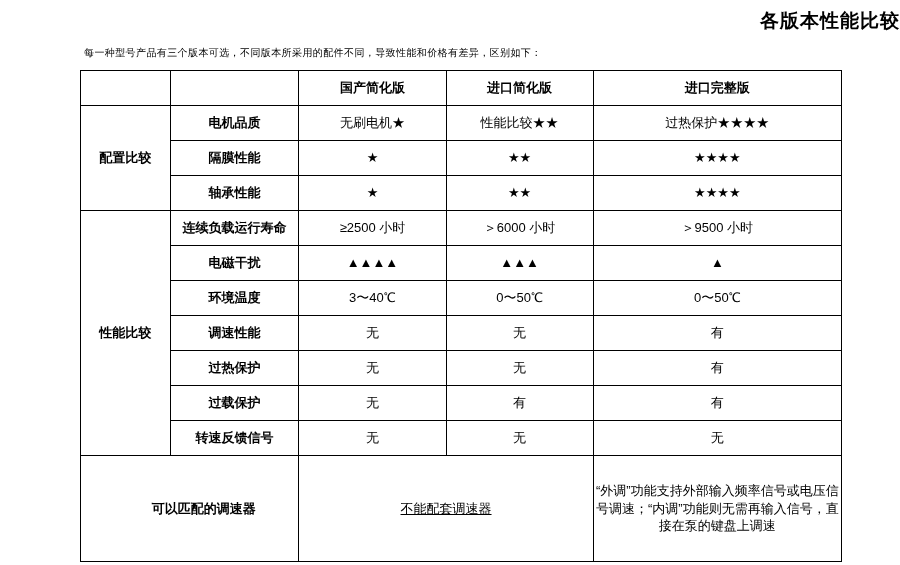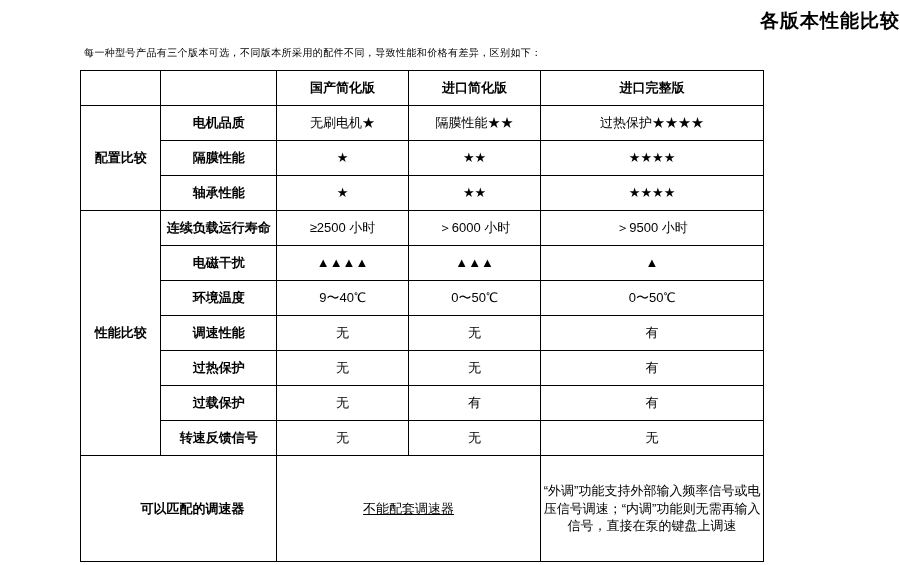--- a/index.html
+++ b/index.html
@@ -29,21 +29,21 @@
     text-align: right;
   }
   .doc-intro {
     font-size: 10px;
     margin: 12px 0 10px 84px;
     letter-spacing: 0.4px;
   }
   table.cmp {
     border-collapse: collapse;
     margin-left: 80px;
-    width: 684px;
+    width: 762px;
     table-layout: fixed;
   }
   table.cmp td {
     border: 1px solid #000000;
     text-align: center;
     vertical-align: middle;
     font-size: 13px;
     padding: 0;
     height: 34px;
     line-height: 1.35;
@@ -110,21 +110,21 @@
         <td class="hdr"></td>
         <td class="hdr">国产简化版</td>
         <td class="hdr">进口简化版</td>
         <td class="hdr">进口完整版</td>
       </tr>
 
       <tr>
         <td class="grouplabel" rowspan="3">配置比较</td>
         <td class="rowlabel">电机品质</td>
         <td class="cell stars">无刷电机★</td>
-        <td class="cell stars">隔膜性能★★</td>
+        <td class="cell stars">性能比较★★</td>
         <td class="cell stars">过热保护★★★★</td>
       </tr>
       <tr>
         <td class="rowlabel">隔膜性能</td>
         <td class="cell stars">★</td>
         <td class="cell stars">★★</td>
         <td class="cell stars">★★★★</td>
       </tr>
       <tr>
         <td class="rowlabel">轴承性能</td>
@@ -141,21 +141,21 @@
         <td class="cell">＞9500 小时</td>
       </tr>
       <tr>
         <td class="rowlabel">电磁干扰</td>
         <td class="cell stars">▲▲▲▲</td>
         <td class="cell stars">▲▲▲</td>
         <td class="cell stars">▲</td>
       </tr>
       <tr>
         <td class="rowlabel">环境温度</td>
-        <td class="cell">9〜40℃</td>
+        <td class="cell">3〜40℃</td>
         <td class="cell">0〜50℃</td>
         <td class="cell">0〜50℃</td>
       </tr>
       <tr>
         <td class="rowlabel">调速性能</td>
         <td class="cell">无</td>
         <td class="cell">无</td>
         <td class="cell">有</td>
       </tr>
       <tr>

